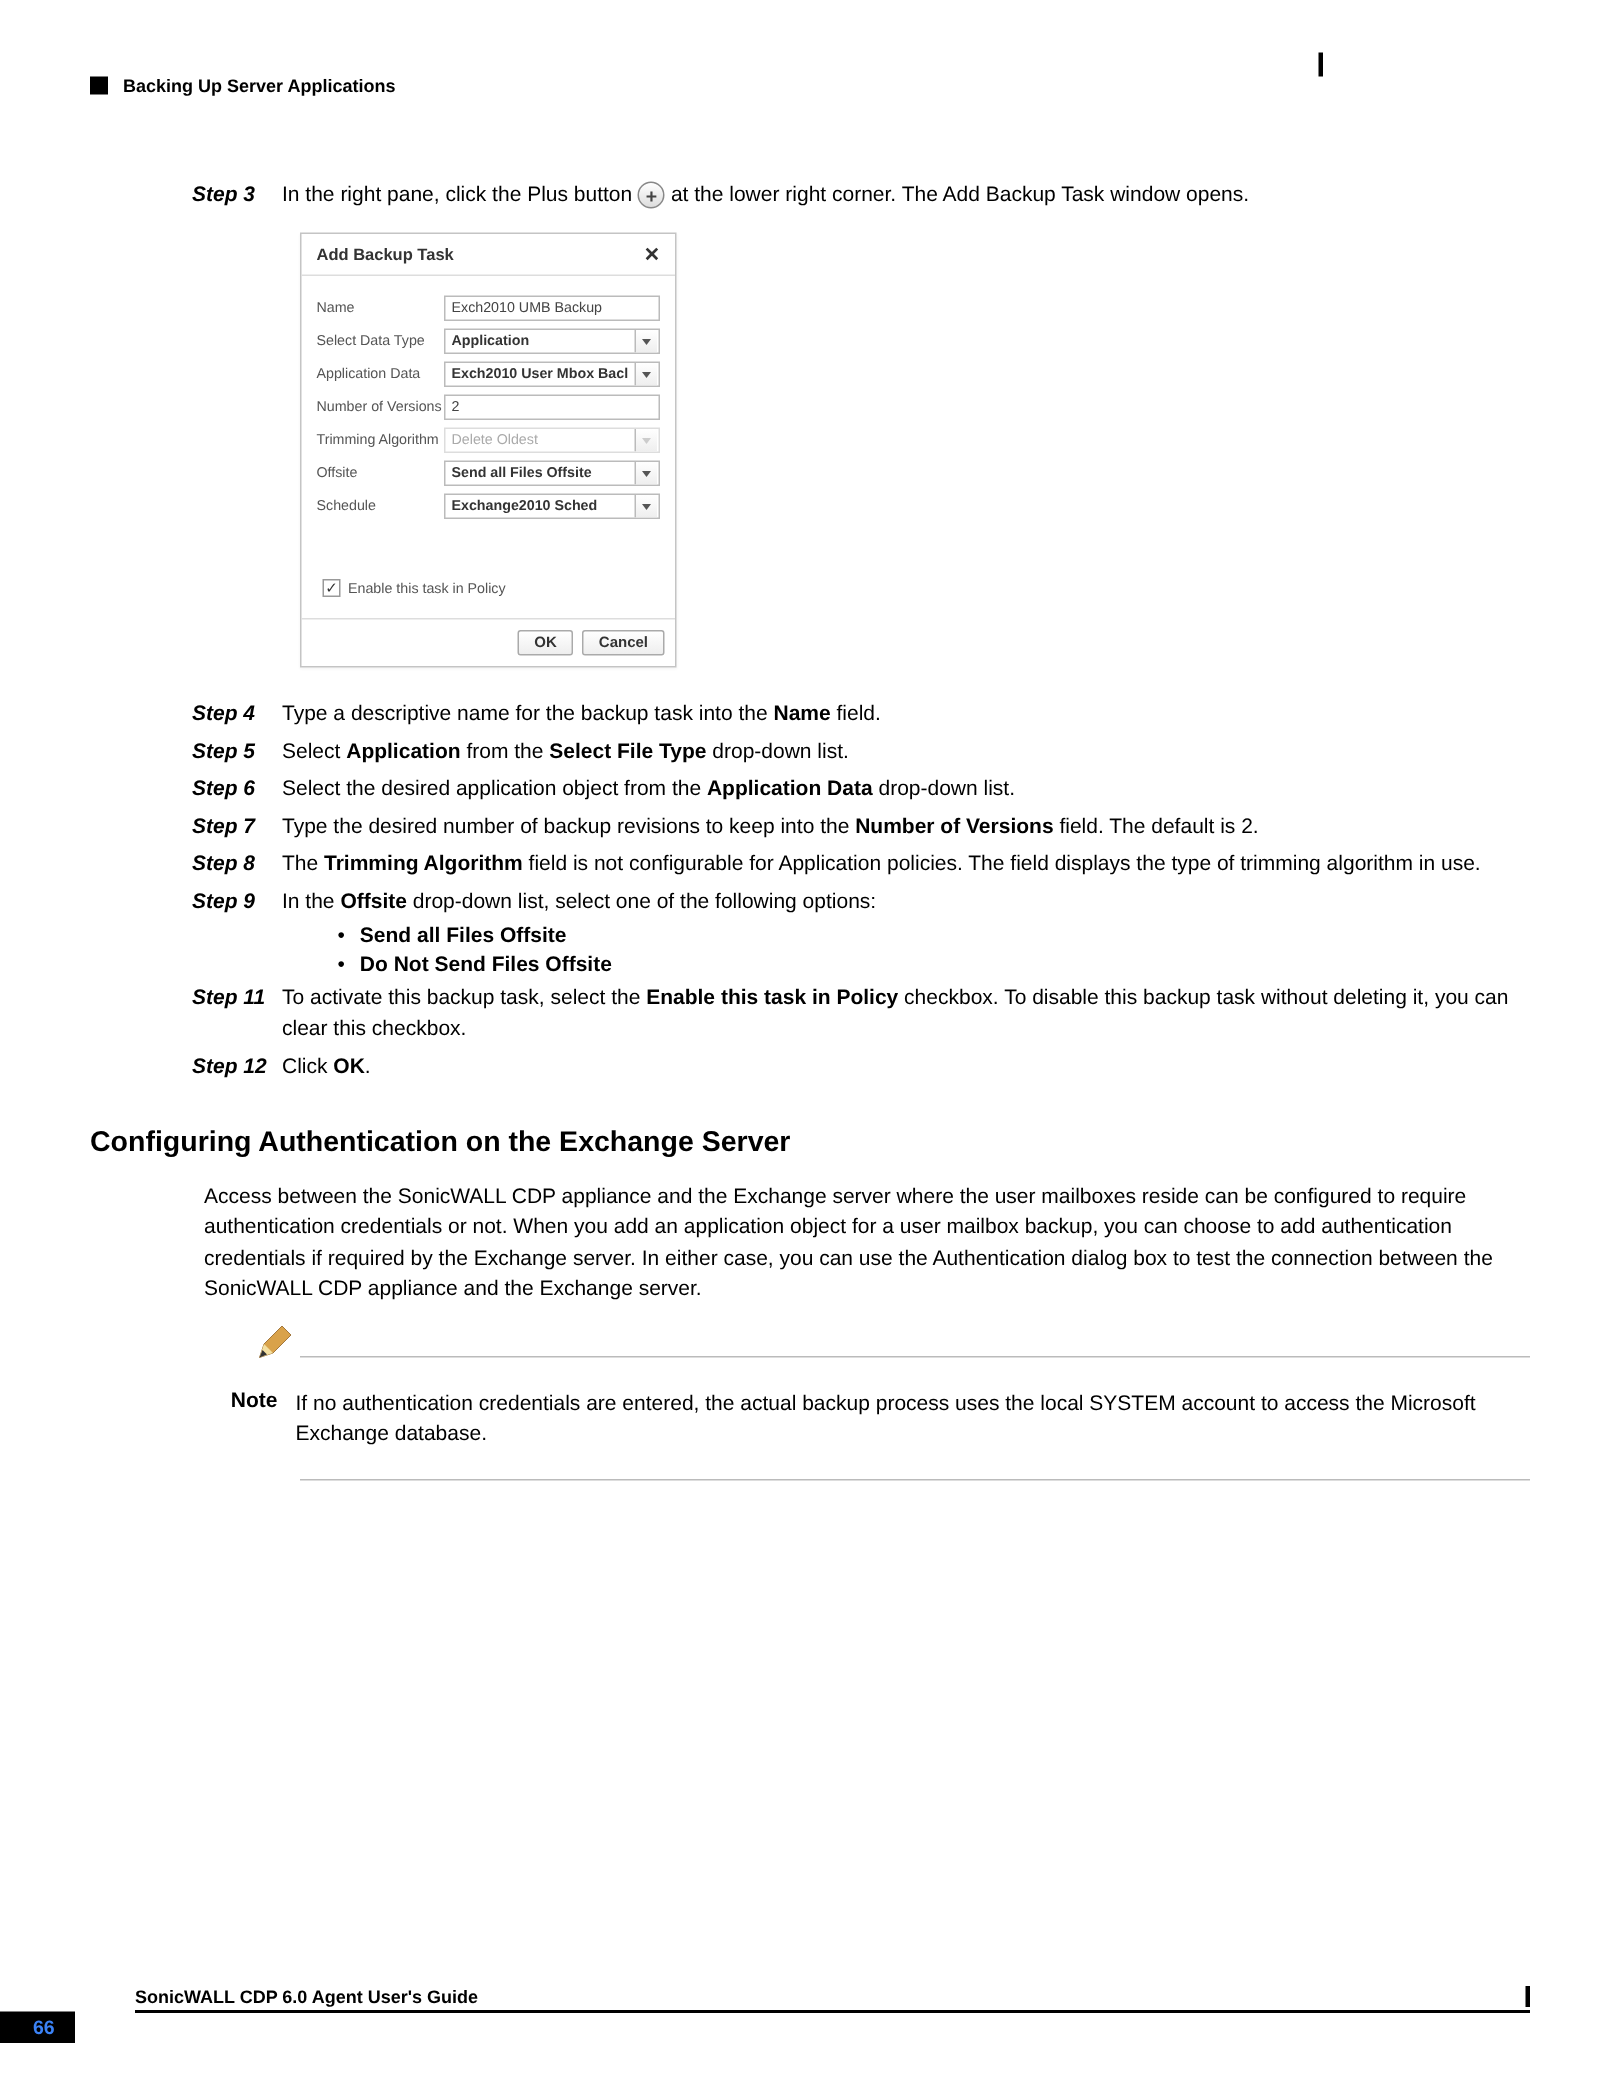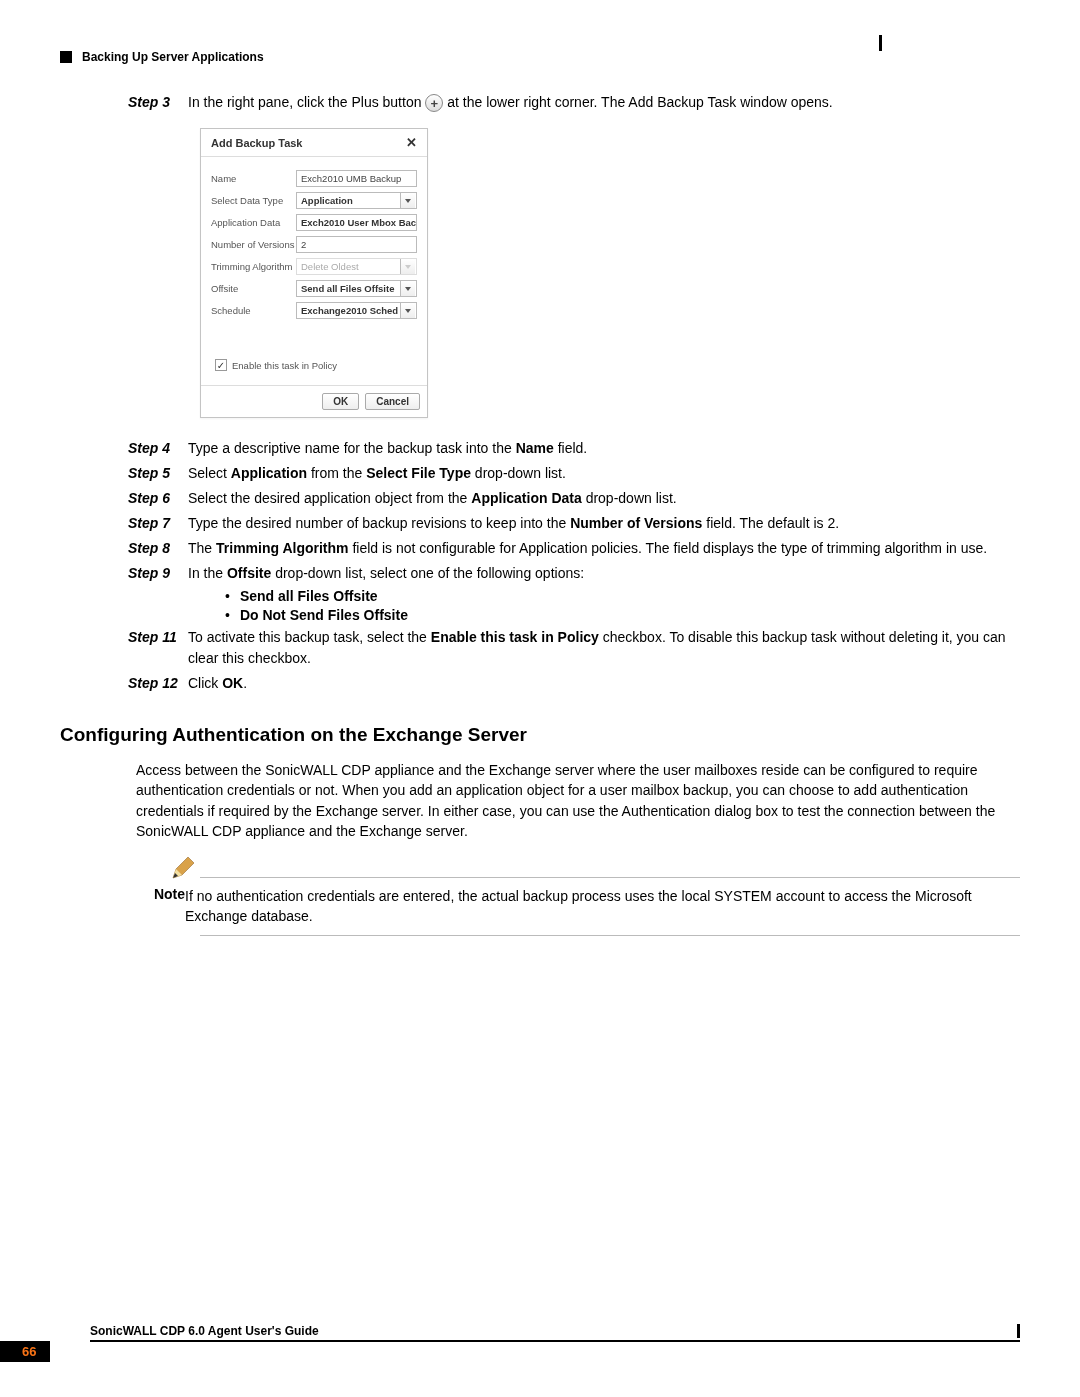--- a/index.html
+++ b/index.html
@@ -21,21 +21,21 @@
     top: 35px;
     right: 198px;
     width: 3px;
     height: 16px;
     background: #000;
   }
   .header-row {
     display: flex;
     align-items: center;
     gap: 10px;
-    margin-bottom: 28px;
+    margin-bottom: 55px;
     margin-left: 0;
   }
   .black-square {
     width: 12px;
     height: 12px;
     background: #000;
   }
   .chapter-title {
     font-size: 12px;
     font-weight: bold;
@@ -65,21 +65,21 @@
     border: 1px solid #888;
     border-radius: 50%;
     background: linear-gradient(#fff, #ddd);
     font-weight: bold;
     font-size: 13px;
     color: #444;
     vertical-align: middle;
   }
   
   .dialog {
-    width: 228px;
+    width: 251px;
     border: 1px solid #c4c4c4;
     background: #fff;
     margin: 15px 0 20px 140px;
     font-size: 10px;
     color: #444;
     box-shadow: 0 1px 2px rgba(0,0,0,0.05);
   }
   .dialog-title {
     display: flex;
     justify-content: space-between;
@@ -196,21 +196,22 @@
   .note-region {
     margin: 10px 0 0 80px;
   }
   .note-rule {
     height: 1px;
     background: #bbb;
     margin-left: 60px;
   }
   .note-row {
     display: flex;
-    margin: 8px 0;
+    gap: 12px;
+    margin: 20px 0;
     align-items: flex-start;
   }
   .note-col1 {
     flex: 0 0 45px;
     text-align: right;
     font-weight: bold;
   }
   .note-text {
     flex: 1;
     line-height: 1.45;
@@ -230,21 +231,21 @@
   .footer-title {
     font-size: 12px;
     font-weight: bold;
     margin-left: 90px;
     padding-bottom: 2px;
     border-bottom: 2px solid #000;
   }
   .page-num {
     display: inline-block;
     background: #000;
-    color: #f97316;
+    color: #3b82f6;
     font-weight: bold;
     font-size: 13px;
     padding: 3px 14px 3px 22px;
     margin-top: -1px;
   }
   .footer-marker {
     width: 3px;
     height: 14px;
     background: #000;
     position: absolute;

